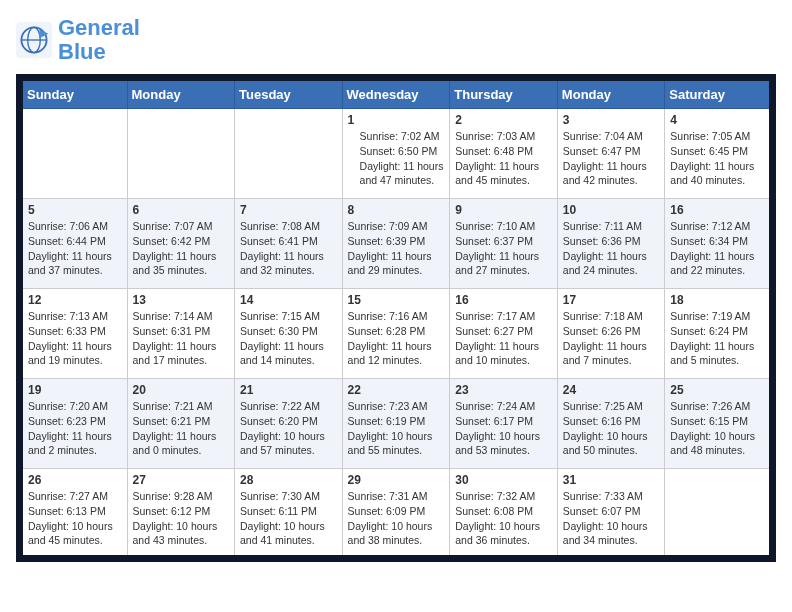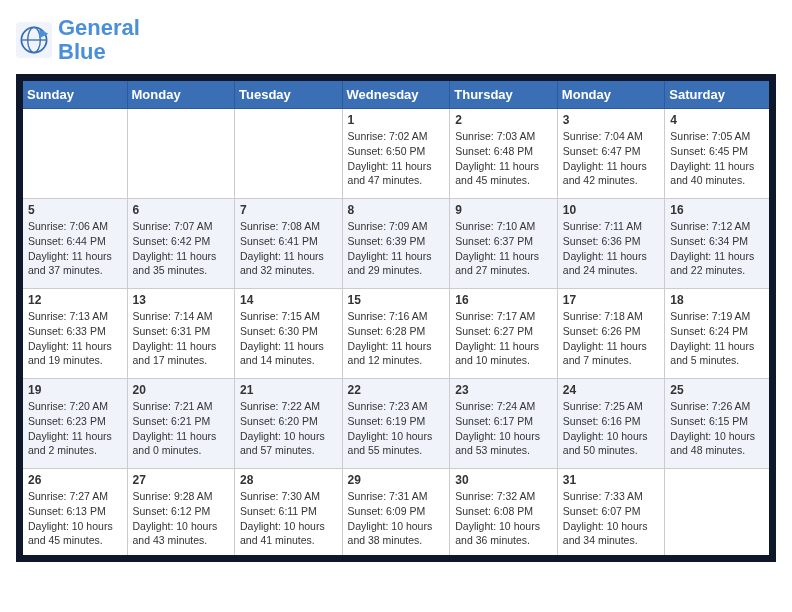--- a/index.html
+++ b/index.html
@@ -116,21 +116,21 @@
         <th>Saturday</th>
       </tr>
   </thead>
   <tbody id="calendar-body">
   <tr>
         <td></td>
         <td></td>
         <td></td>
         <td>
           <div class="day-num">1</div>
-          <div class="day-info" style="white-space: pre-line;">Sunrise: 7:02 AM
+          <div class="day-info" style="white-space: pre-line; margin-left: 12px;">Sunrise: 7:02 AM
 Sunset: 6:50 PM
 Daylight: 11 hours
 and 47 minutes.</div>
         </td>
         <td>
           <div class="day-num">2</div>
           <div class="day-info" style="white-space: pre-line;">Sunrise: 7:03 AM
 Sunset: 6:48 PM
 Daylight: 11 hours
 and 45 minutes.</div>

